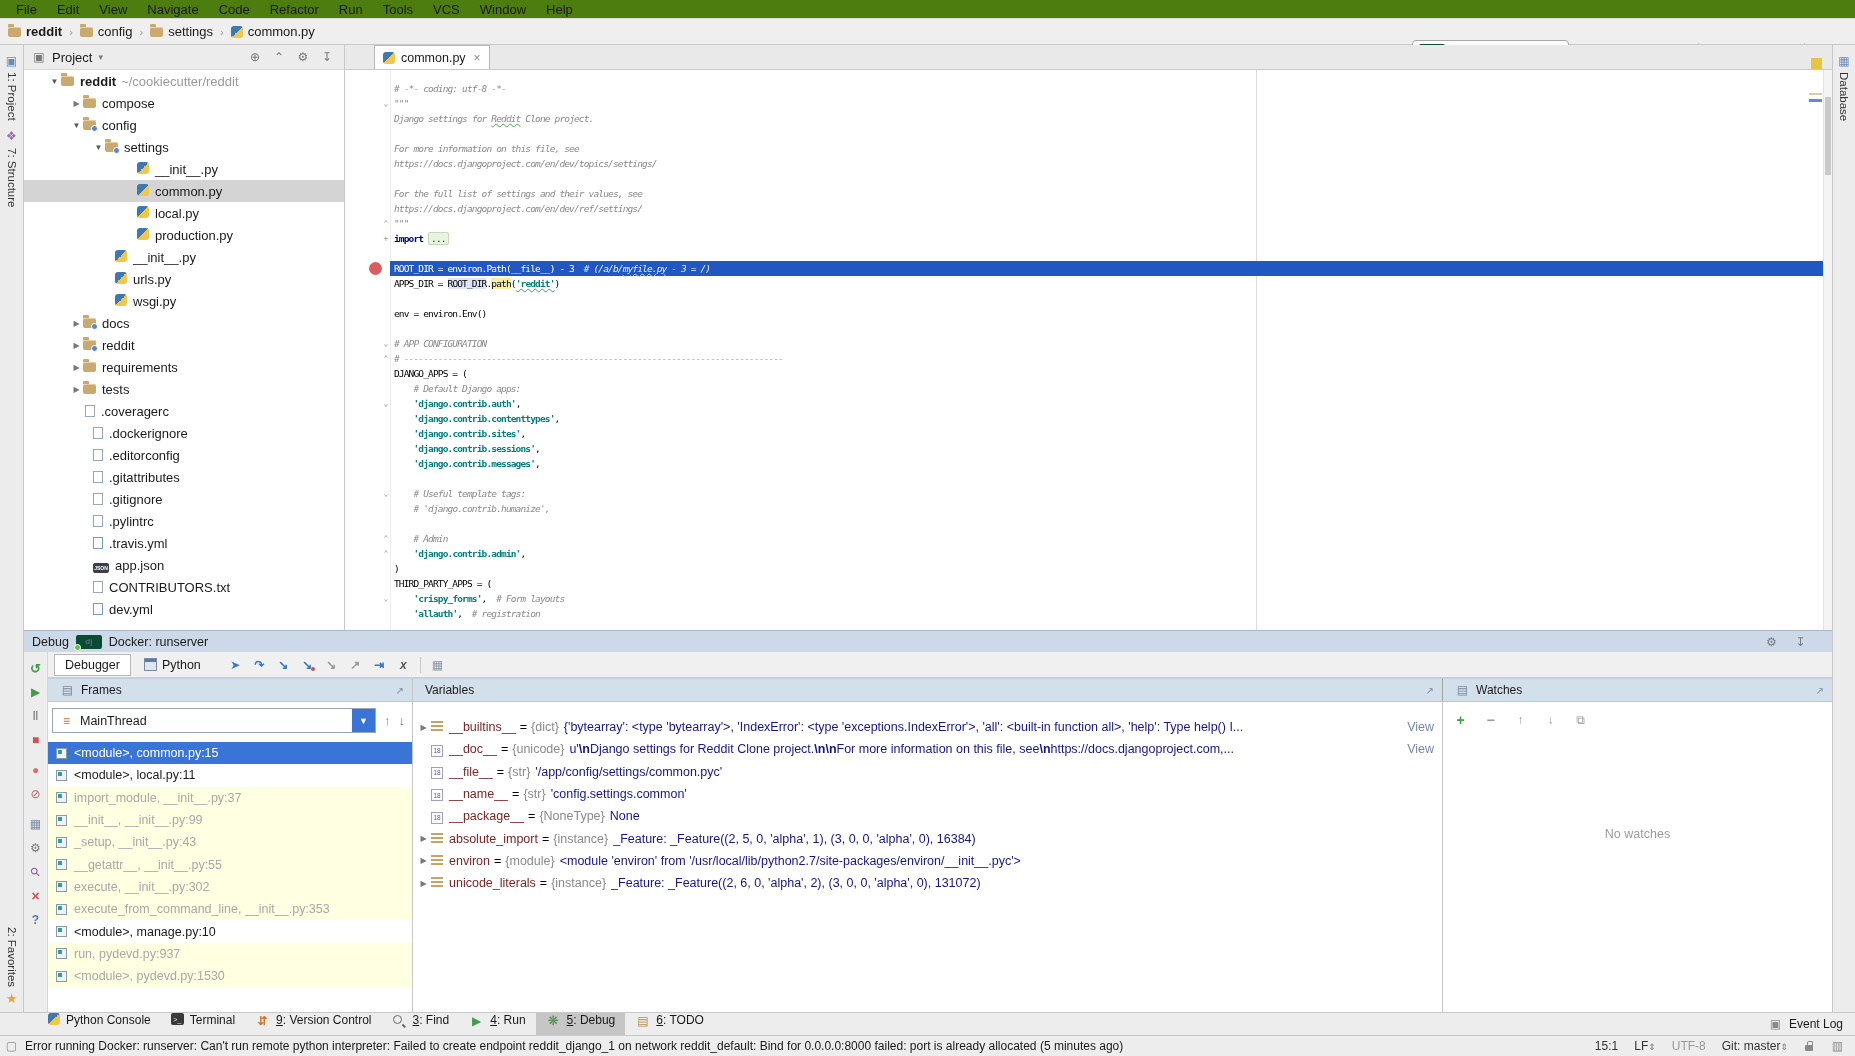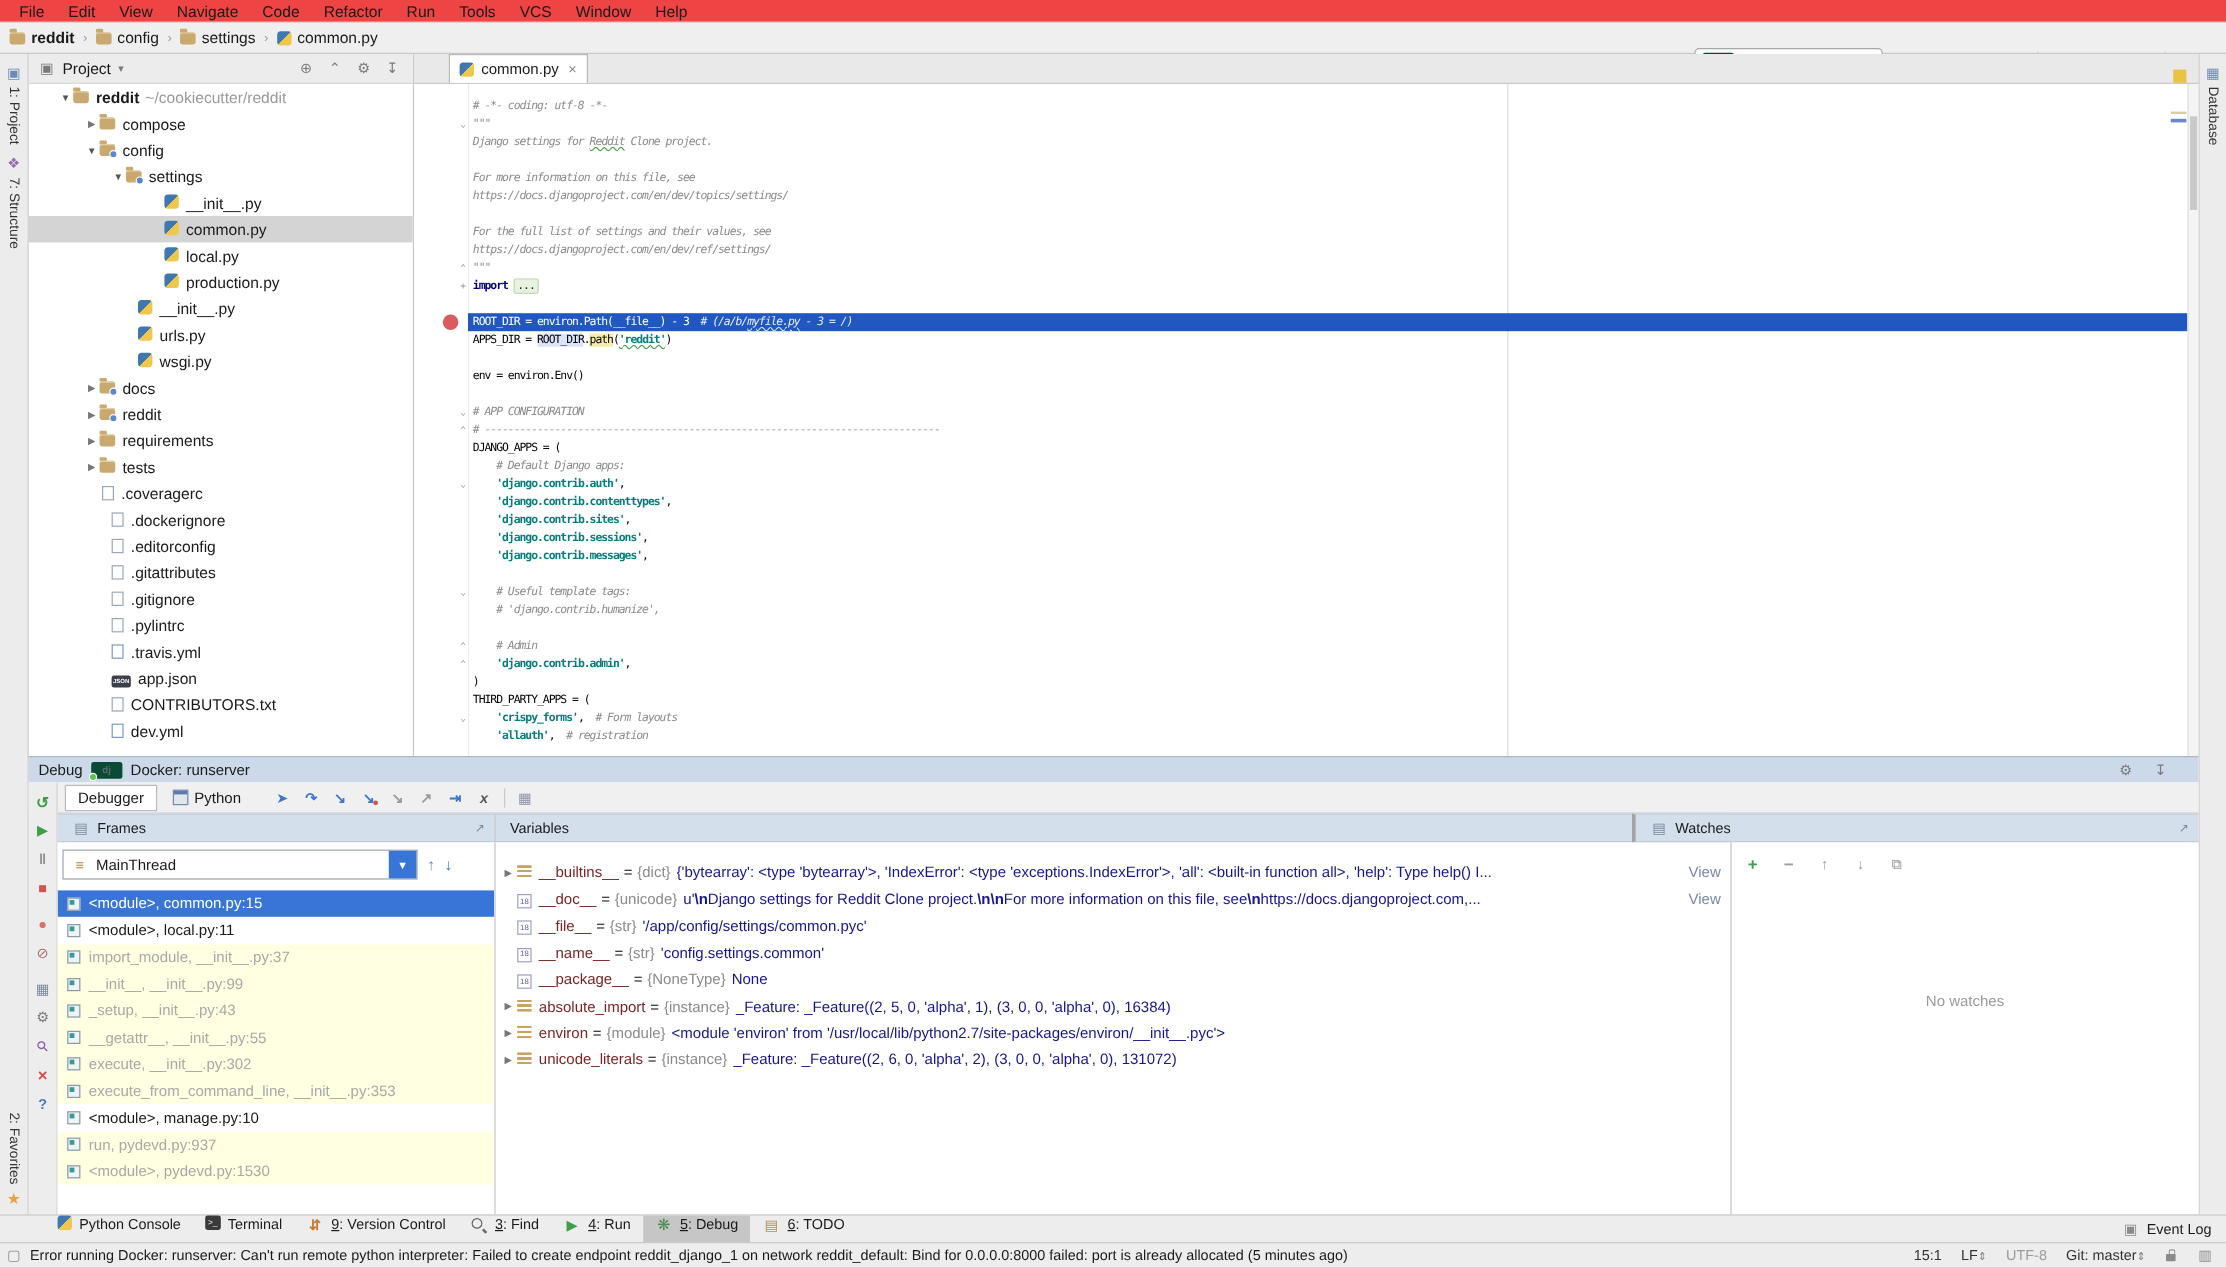--- a/index.html
+++ b/index.html
@@ -1,21 +1,21 @@
 <!DOCTYPE html>
 <html><head>
 <meta charset="utf-8">
 <style>
   html,body{margin:0;padding:0}
   body{width:1855px;height:1056px;position:relative;overflow:hidden;background:#ececec;
        font-family:"Liberation Sans",sans-serif;color:#1a1a1a;-webkit-font-smoothing:antialiased}
   .ic{display:inline-flex;align-items:center;justify-content:center;width:15px;height:15px;font-size:12px;flex:none;font-style:normal}
 
   
-  #menubar{position:absolute;left:0;top:0;width:100%;height:19px;background:#ef4444;border-bottom:1px solid #dcdcdc;
+  #menubar{position:absolute;left:0;top:0;width:100%;height:19px;background:#4d7c0f;border-bottom:1px solid #dcdcdc;
            display:flex;align-items:center;padding-left:6px;font-size:13px;box-sizing:border-box}
   .menu-item{padding:0 10px;cursor:default}
   #navbar{position:absolute;left:0;top:19px;width:100%;height:26px;background:#efefef;border-bottom:1px solid #c8c8c8;
           display:flex;align-items:center;padding-left:8px;font-size:13px;box-sizing:border-box}
   .crumb{display:inline-flex;align-items:center;gap:5px}
   .crumb-sep{color:#9a9a9a;margin:0 7px;font-size:11px}
   .bold{font-weight:bold}
   #nav-right{position:absolute;left:1412px;top:21px;height:22px;display:flex;align-items:center;gap:9px}
   .combo{display:flex;align-items:center;gap:5px;background:#fdfdfd;border:1px solid #a8a8a8;border-radius:4px;
          height:20px;padding:0 6px;font-size:12.5px}
@@ -105,28 +105,28 @@
   #step-icons{display:flex;align-items:center;gap:9px;margin-left:14px}
   #dbg-ltb{position:absolute;left:0;top:22px;bottom:0;width:24px;background:#ededed;border-right:1px solid #d5d5d5;
            display:flex;flex-direction:column;align-items:center;padding-top:4px;box-sizing:border-box}
   #dbg-ltb .ic{height:24px;width:20px}
   .phead{position:absolute;top:48px;height:24px;background:#d4dfec;border-bottom:1px solid #b9c6d6;border-top:1px solid #c2cfdf;
          display:flex;align-items:center;gap:6px;padding:0 8px 0 12px;font-size:12px;box-sizing:border-box}
   .phead .sp{flex:1}
   .phead .exp{color:#7a8aa0;font-size:10px}
   #ph-frames{left:24px;width:364px}
   #ph-vars{left:388px;width:1030px;border-left:1px solid #c6c6c6}
-  #ph-watch{left:1336px;right:0;border-left:3px solid #a3a3a3}
+  #ph-watch{left:1418px;right:0;border-left:1px solid #a3a3a3}
   .dpanel{position:absolute;top:72px;bottom:0;background:#fff;overflow:hidden;box-sizing:border-box}
   #p-frames{left:24px;width:364px}
   #p-vars{left:388px;width:1030px;border-left:1px solid #c6c6c6}
   #p-watch{left:1418px;right:0;border-left:1px solid #c6c6c6}
 
   #thread-row{position:absolute;left:4px;top:6px;width:348px;height:25px;display:flex;align-items:center;gap:8px}
-  #thread-combo{flex:none;width:296px;height:25px;background:#fff;border:1px solid #9aa5b5;display:flex;align-items:center;
+  #thread-combo{flex:none;width:324px;height:25px;background:#fff;border:1px solid #9aa5b5;display:flex;align-items:center;
                 box-sizing:border-box;font-size:12.5px;gap:6px;padding-left:6px}
   #thread-combo .sp{flex:1}
   #thread-dd{width:23px;height:23px;background:#3875d6;color:#fff;display:flex;align-items:center;justify-content:center;font-size:9px}
   .tc-arrow{font-size:13px;font-weight:bold}
   #frame-list{position:absolute;left:0;right:0;top:40px}
   .frow{height:22.3px;display:flex;align-items:center;padding-left:8px;font-size:12.5px;white-space:nowrap;gap:7px}
   .frow.sel{background:#3875d6;color:#fff}
   .frow.lib{background:#ffffe1;color:#a8a8a8}
   .ic-frame{width:11px;height:11px;border:1px solid #8a9aa8;background:#eef4f4;position:relative;box-sizing:border-box}
   .ic-frame::before{content:"";position:absolute;left:1px;top:1px;width:4px;height:4px;background:#3a9a9a}

